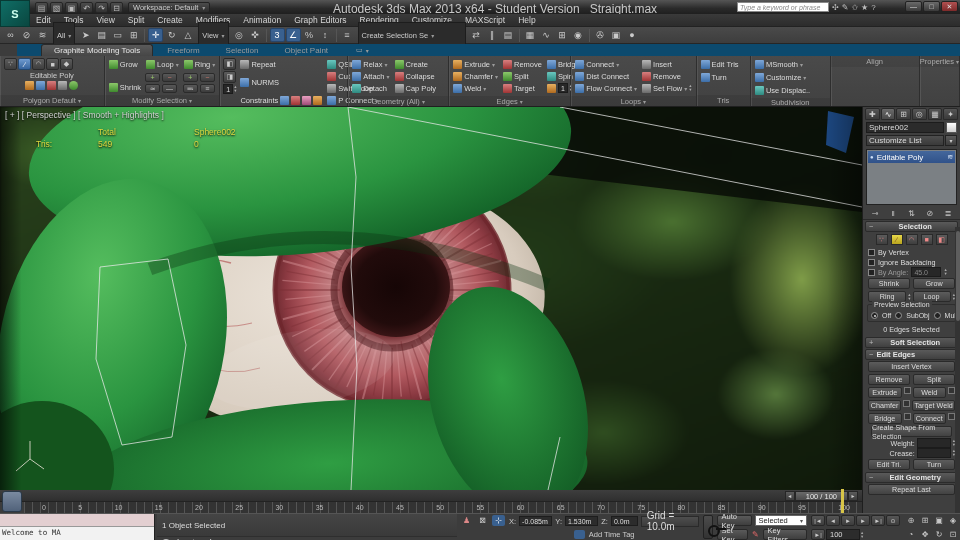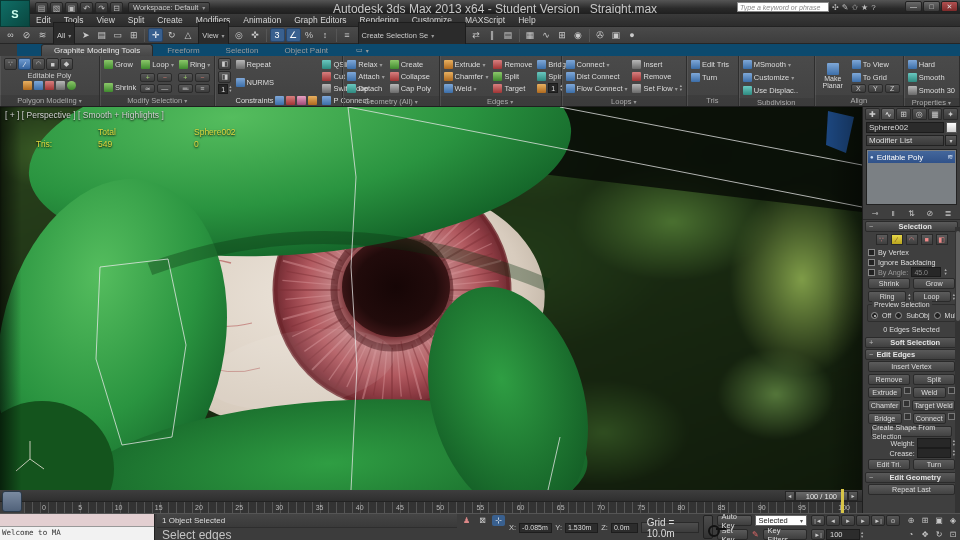--- a/index.html
+++ b/index.html
@@ -117,21 +117,21 @@
     background-image:repeating-linear-gradient(90deg,#555 0 1px,transparent 1px 8px);}
   #tick-labels{position:absolute;left:18px;right:12px;top:2px;display:flex;justify-content:space-between;color:#b8b8b8;font-size:7px;}
   #frame-marker{position:absolute;right:18px;top:-13px;width:3px;height:25px;background:#d8c548;}
 
   
   #statusbar{left:0;top:513px;width:960px;height:27px;background:#3c3c3c;border-top:1px solid #555;}
   #listener{position:absolute;left:0;top:0;width:155px;height:27px;border-right:1px solid #222;}
   #listener-pink{height:13px;background:#e3cfd1;border-bottom:1px solid #999;}
   #listener-white{height:13px;background:#f2f2f2;color:#333;font-family:"DejaVu Sans Mono",monospace;font-size:7.5px;padding:1px 2px;}
   #statuscol{position:absolute;left:157px;top:0;width:300px;height:27px;}
-  #status-line{height:14px;display:flex;align-items:center;padding:0 5px;color:#ddd;font-size:8px;background:linear-gradient(#454545,#3a3a3a);border-bottom:1px solid #2e2e2e;}
+  #status-line{height:23px;display:flex;align-items:center;padding:0 5px;color:#ddd;font-size:8px;background:linear-gradient(#454545,#3a3a3a);border-bottom:1px solid #2e2e2e;}
   #prompt-line{height:13px;display:flex;align-items:center;padding:0 5px;color:#c4c4c4;font-size:12px;}
   #sb-right{position:absolute;left:460px;top:0;width:500px;height:27px;display:flex;gap:4px;align-items:stretch;}
   .sbrow{display:flex;align-items:center;gap:3px;height:13px;}
   .sbi{width:13px;height:11px;border-radius:2px;display:flex;align-items:center;justify-content:center;font-size:8px;color:#ccc;}
   .xyzlab{color:#ccc;font-size:7.5px;}
   .xyzfld{width:40px;height:10px;background:#2c2c2c;border:1px solid #1d1d1d;color:#ddd;font-size:7px;padding:0 2px;display:flex;align-items:center;}
   #gridbox{height:11px;background:linear-gradient(#4e4e4e,#3c3c3c);border:1px solid #2a2a2a;color:#ddd;font-size:10px;padding:0 5px;display:flex;align-items:center;}
   #keybtn{width:26px;height:24px;margin-top:1px;background:linear-gradient(#4c4c4c,#333);border:1px solid #222;border-radius:2px;position:relative;}
   #keybtn::before{content:"";position:absolute;left:4px;top:9px;width:8px;height:8px;border:2px solid #111;border-radius:50%;}
   #keybtn::after{content:"";position:absolute;left:12px;top:12px;width:10px;height:2px;background:#111;}
@@ -267,21 +267,21 @@
         <div style="text-align:center;font-size:7.5px;color:#ccc;">Editable Poly</div>
         <div style="display:flex;gap:2px;justify-content:center;">
           <span class="ric c-or"></span>
           <span class="ric c-bl"></span>
           <span class="ric c-rd"></span>
           <span class="ric c-gy"></span>
           <span class="ric c-gr" style="border-radius:50%"></span>
         </div>
       </div>
       <div class="rfoot">
-          <span>Polygon Modeling</span>
+          <span>Polygon Default</span>
           <span class="dd">▾</span>
         </div>
     </div>
 
     <div class="rpanel" style="width:118px">
       <div class="rbody">
         <div class="rcol">
           <div class="rb">
               <span class="ric c-gr"></span>
               <span>Grow</span>
@@ -557,61 +557,26 @@
             <span class="ric c-tl"></span>
             <span>Use Displac..</span>
           </div>
       </div>
       <div class="rfoot">
           <span>Subdivision</span>
         </div>
     </div>
 
     <div class="rpanel" style="width:92px">
-      <div class="rbody">
-        <div class="rcol" style="justify-content:center;align-items:center;width:30px;">
-          <span class="ric c-bl" style="width:12px;height:12px"></span>
-          <div style="font-size:7px;color:#ddd;text-align:center;line-height:7px;">Make Planar</div>
-        </div>
-        <div class="rcol">
-          <div class="rb">
-              <span class="ric c-bl"></span>
-              <span>To View</span>
-            </div>
-          <div class="rb">
-              <span class="ric c-bl"></span>
-              <span>To Grid</span>
-            </div>
-          <div style="display:flex;gap:2px;">
-            <span class="mb">X</span>
-            <span class="mb">Y</span>
-            <span class="mb">Z</span>
-          </div>
-        </div>
-      </div>
       <div class="rfoot">
           <span>Align</span>
         </div>
     </div>
 
     <div class="rpanel" style="flex:1">
-      <div class="rbody" style="flex-direction:column;gap:1px;">
-        <div class="rb">
-            <span class="ric c-bl"></span>
-            <span>Hard</span>
-          </div>
-        <div class="rb">
-            <span class="ric c-tl"></span>
-            <span>Smooth</span>
-          </div>
-        <div class="rb">
-            <span class="ric c-gy"></span>
-            <span>Smooth 30</span>
-          </div>
-      </div>
       <div class="rfoot">
           <span>Properties</span>
           <span class="dd">▾</span>
         </div>
     </div>
   </div>
 
   <div id="viewport" class="abs">
     <div id="leaves"></div>
     <svg width="862" height="383" viewBox="0 0 862 383" style="position:absolute;inset:0">
@@ -771,21 +736,21 @@
       <span class="cptab">⊞</span>
       <span class="cptab">◎</span>
       <span class="cptab">▦</span>
       <span class="cptab">✦</span>
     </div>
     <div id="objname-row">
       <div id="objname">Sphere002</div>
       <div id="objcolor"></div>
     </div>
     <div id="modlist-row">
-      <div id="modlist">Modifier List</div>
+      <div id="modlist">Customize List</div>
       <div id="modlist-arrow">▾</div>
     </div>
     <div id="stackbox">
       <div id="stackrow">
         <span style="color:#cfe0f8;font-size:6px;">●</span>
         <span style="flex:1">Editable Poly</span>
         <span style="font-size:7px;color:#dce8f8;">≋</span>
       </div>
     </div>
     <div id="stacktools">
@@ -976,20 +941,24 @@
       <div style="display:flex;flex-direction:column;justify-content:center;">
         <div class="sbrow">
           <span class="xyzlab">X:</span>
           <span class="xyzfld">-0.085m</span>
           <span class="xyzlab">Y:</span>
           <span class="xyzfld">1.530m</span>
           <span class="xyzlab">Z:</span>
           <span class="xyzfld" style="width:32px">0.0m</span>
           <span id="gridbox">Grid = 10.0m</span>
         </div>
+        <div class="sbrow" style="justify-content:center;gap:4px;">
+          <span class="sbi" style="background:#39608f;width:11px;height:9px;"></span>
+          <span style="font-size:7.5px;color:#ccc;">Add Time Tag</span>
+        </div>
       </div>
       <div id="keybtn"><span></span></div>
       <div style="display:flex;flex-direction:column;justify-content:center;gap:1px;">
         <div class="sbrow">
           <span class="kbtn">Auto Key</span>
           <span id="selset-dd">
               <span>Selected</span>
               <span class="dd" style="color:#555">▾</span>
             </span>
         </div>

